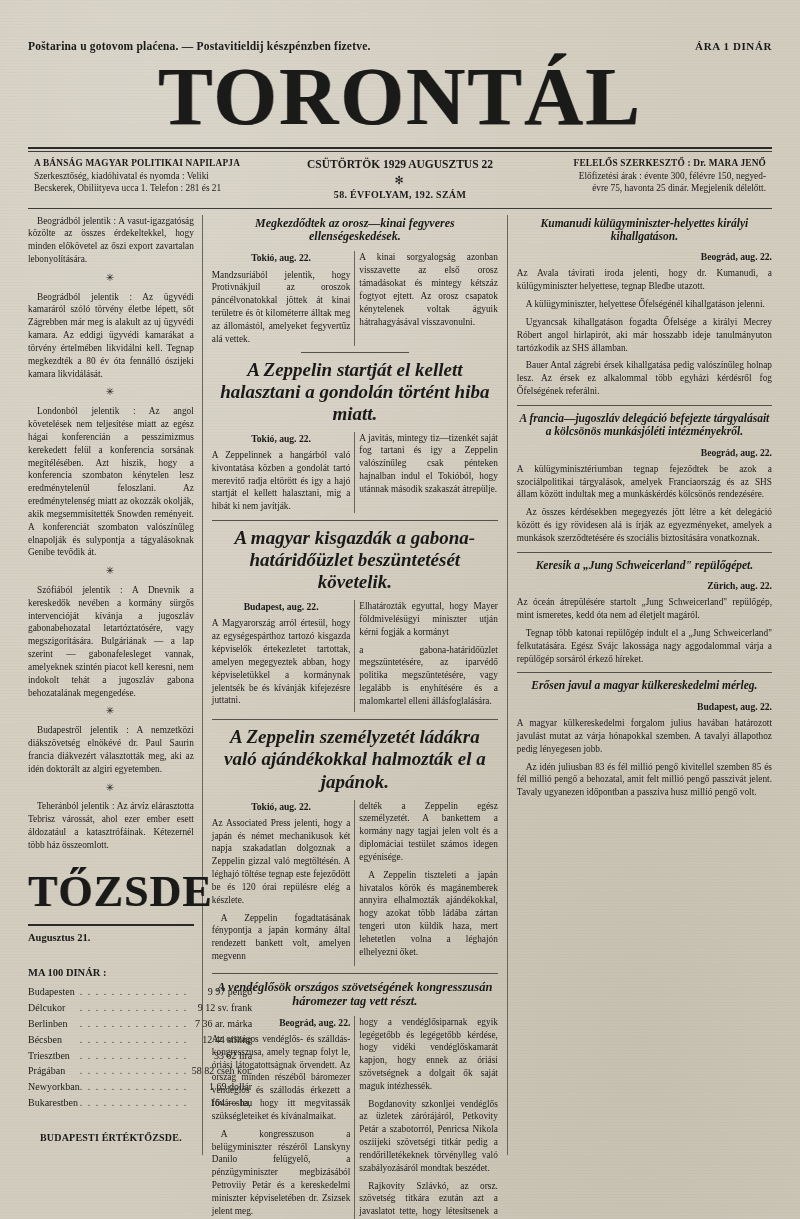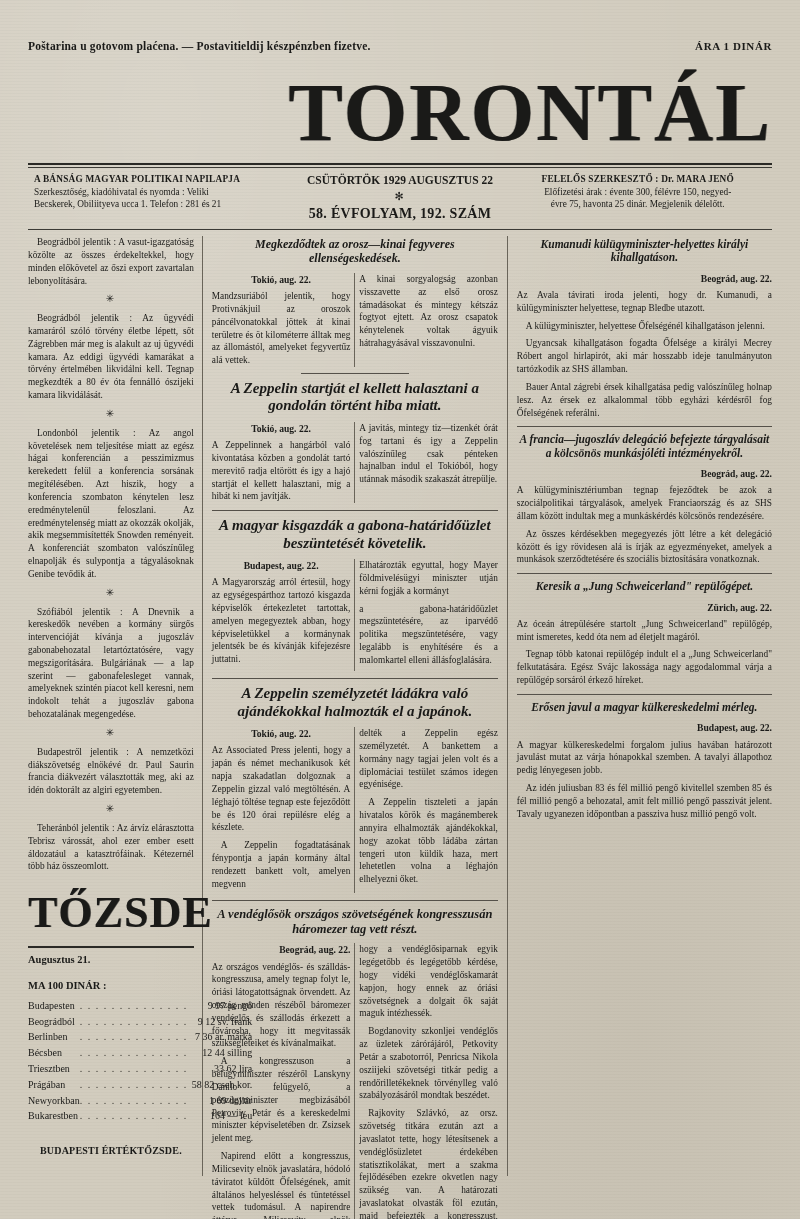--- a/index.html
+++ b/index.html
@@ -27,22 +27,22 @@
   
   .topstrip{
     display:flex;justify-content:space-between;align-items:flex-end;
     font-size:11.5px;letter-spacing:.2px;
     padding-bottom:4px;
   }
   .topstrip .left{font-weight:bold;}
   .topstrip .right{font-weight:bold;font-size:11px;letter-spacing:.6px;}
   
   .masthead{
-    text-align:right;
-    margin-top:18px;
+    text-align:center;
+    margin-top:2px;
   }
   .masthead .title{
     font-family:"Liberation Serif", serif;
     font-weight:bold;
     font-size:82px;
     letter-spacing:2px;
     line-height:0.96;
     margin:0;
     text-shadow:0.6px 0 0 rgba(0,0,0,.45), -0.6px 0 0 rgba(0,0,0,.25);
   }
@@ -51,25 +51,25 @@
   
   .headinfo{
     display:flex;
     font-size:11px;
     line-height:1.5;
     padding:5px 0 4px 0;
   }
   .headinfo .col{flex:1;padding:0 6px;}
   .headinfo .col.c1{flex:1.25;}
   .headinfo .col.c2{flex:0.95;text-align:center;}
-  .headinfo .col.c3{flex:1.25;text-align:center;}
+  .headinfo .col.c3{flex:1.25;text-align:right;}
   .headinfo .lead{font-weight:bold;letter-spacing:.2px;}
   .headinfo .sub{}
   .center-date{font-weight:bold;font-size:11.5px;}
-  .center-vol{font-weight:bold;font-size:14px;letter-spacing:.3px;}
+  .center-vol{font-weight:bold;font-size:10px;letter-spacing:.3px;}
   .star{text-align:center;font-size:11px;letter-spacing:2px;}
   
   .body{
     display:flex;
     margin-top:6px;
     height:940px;
   }
   .col{
     box-sizing:border-box;
     font-size:9.3px;
@@ -90,21 +90,21 @@
   }
   .hl{
     font-family:"Liberation Serif", serif;
     font-style:italic;
     font-weight:bold;
     text-align:center;
     line-height:1.16;
     margin:2px 0 7px 0;
   }
   .hl.big{font-size:12px;}
-  .hl.med{font-size:15px;}
+  .hl.med{font-size:19px;}
   .hl.sm{font-size:12.5px;}
   .hl.xs{font-size:11.5px;}
   .hrule{border:0;border-top:1px solid #55514a;margin:7px 0 6px 0;}
   .dateline{
     text-align:center;font-weight:bold;font-size:9.6px;margin:0 0 4px 0;
   }
   .dateline.right{text-align:right;}
   .twocol{
     column-count:2;column-gap:9px;column-rule:1px solid #6a655a;
   }
@@ -115,21 +115,21 @@
   .tozsde-title{
     font-family:"Liberation Serif", serif;
     font-weight:bold;
     font-size:44px;
     letter-spacing:1px;
     text-align:center;
     margin:10px 0 2px 0;
     text-shadow:0.7px 0 0 rgba(0,0,0,.5);
   }
   .tozsde-rule{border:0;border-top:2px solid #2b2a26;margin:0 0 5px 0;}
-  .tozsde-date{font-weight:bold;font-size:10.5px;margin:4px 0 12px 0;}
+  .tozsde-date{font-weight:bold;font-size:10.5px;margin:4px 0 20px 0;}
   .tozsde-sub{font-weight:bold;font-size:10.5px;margin:0 0 4px 0;}
   table.quotes{
     width:100%;border-collapse:collapse;font-size:10px;
   }
   table.quotes td{padding:1px 0;vertical-align:bottom;}
   table.quotes td.name{white-space:nowrap;}
   table.quotes td.dots{
     width:100%;
     overflow:hidden;
     white-space:nowrap;
@@ -209,21 +209,21 @@
         <div class="tozsde-sub">MA 100 DINÁR :</div>
 
         <table class="quotes">
           <tbody>
             <tr>
               <td class="name">Budapesten</td>
               <td class="dots">. . . . . . . . . . . . . .</td>
               <td class="val">9 97 pengő</td>
             </tr>
             <tr>
-              <td class="name">Beográdból</td>
+              <td class="name">Délcukor</td>
               <td class="dots">. . . . . . . . . . . . . .</td>
               <td class="val">9 12 sv. frank</td>
             </tr>
             <tr>
               <td class="name">Berlinben</td>
               <td class="dots">. . . . . . . . . . . . . .</td>
               <td class="val">7 36 ar. márka</td>
             </tr>
             <tr>
               <td class="name">Bécsben</td>
@@ -263,21 +263,21 @@
           <div class="dateline">Tokió, aug. 22.</div>
           <p class="noind">Mandzsuriából jelentik, hogy Protivnákjuil az oroszok páncélvonatokkal jöttek át kinai területre és öt kilométerre álltak meg az állomástól, amelyeket fegyvertűz alá vettek.</p>
           <p class="noind">A kinai sorgyalogság azonban visszavette az első orosz támadásokat és mintegy kétszáz fogtyot ejtett. Az orosz csapatok kénytelenek voltak ágyuik hátrahagyásával visszavonulni.</p>
         </div>
         <hr class="midrule">
 
         <div class="hl med">A Zeppelin startját el kellett halasztani a gondolán történt hiba miatt.</div>
         <div class="twocol">
           <div class="dateline">Tokió, aug. 22.</div>
           <p class="noind">A Zeppelinnek a hangárból való kivontatása közben a gondolát tartó merevitő radja eltörött és igy a hajó startját el kellett halasztani, mig a hibát ki nem javítják.</p>
-          <p class="noind">A javitás, mintegy tiz—tizenkét órát fog tartani és igy a Zeppelin valószínűleg csak pénteken hajnalban indul el Tokióból, hogy utánnak második szakaszát átrepülje.</p>
+          <p class="noind">A javitás, mintegy tiz—tizenkét saját fog tartani és igy a Zeppelin valószínűleg csak pénteken hajnalban indul el Tokióból, hogy utánnak második szakaszát átrepülje.</p>
         </div>
         <hr class="hrule">
 
         <div class="hl med">A magyar kisgazdák a gabona-határidőüzlet beszüntetését követelik.</div>
         <div class="twocol">
           <div class="dateline">Budapest, aug. 22.</div>
           <p class="noind">A Magyarország arról értesül, hogy az egységespárthoz tartozó kisgazda képviselők értekezletet tartottak, amelyen megegyeztek abban, hogy képviseletükkel a kormánynak jelentsék be és kívánják kifejezésre juttatni.</p>
           <p class="noind">Elhatározták egyuttal, hogy Mayer földmivelésügyi miniszter utján kérni fogják a kormányt</p>
           <p class="noind">a gabona-határidőüzlet megszüntetésére, az iparvédő politika megszüntetésére, vagy legalább is enyhítésére és a malomkartel elleni állásfoglalására.</p>
         </div>

